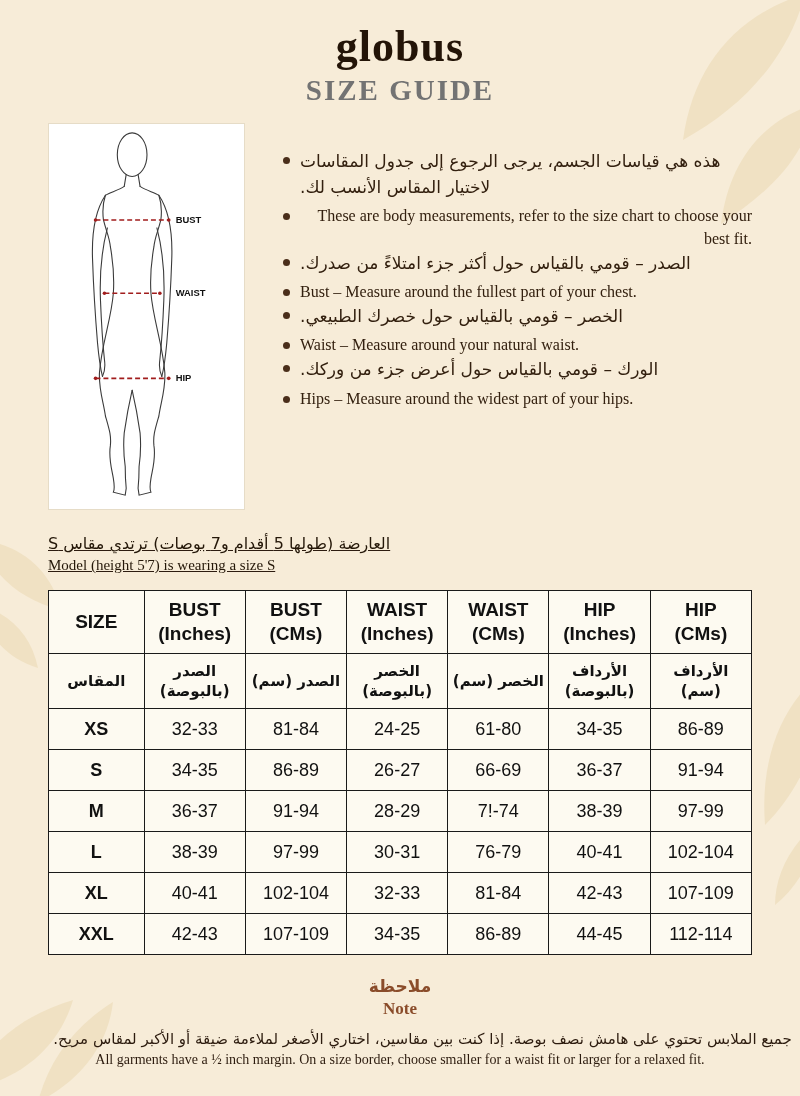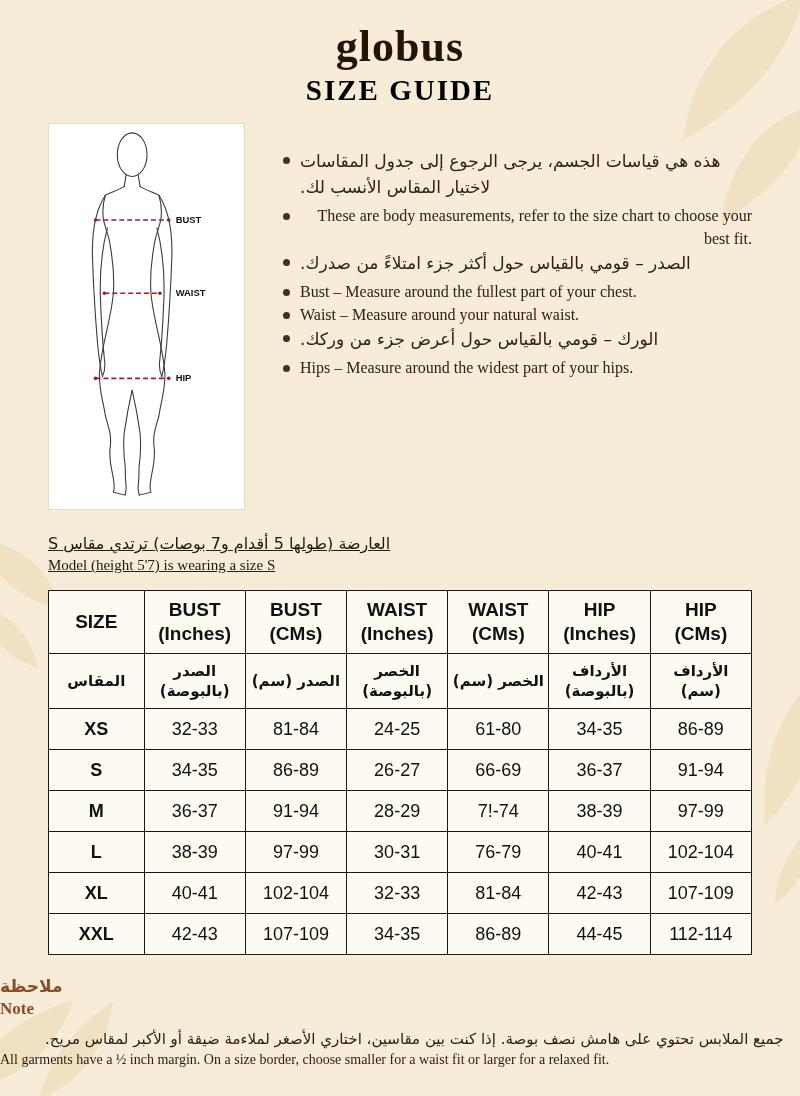--- a/index.html
+++ b/index.html
@@ -12,21 +12,21 @@
   .content { position:relative; z-index:1; }
 
   
   .header { padding-top:24px; text-align:center; }
   .brand {
     font-family:"Liberation Serif", serif; font-weight:700;
     font-size:44px; line-height:1.05; color:#231407; letter-spacing:1px;
   }
   .title {
     margin-top:4px; font-weight:700; font-size:29px; letter-spacing:2px;
-    color:#000000;
+    color:#737373;
   }
 
   
   .row { display:flex; align-items:flex-start; gap:38px; padding:0 48px; margin-top:16px; }
   .figure-box {
     flex:0 0 auto; width:197px; height:387px; background:#ffffff;
     border:1px solid #e6dcc7; box-sizing:border-box;
   }
   .croquis { width:100%; height:100%; display:block; }
 
@@ -59,21 +59,21 @@
     height:54px; font-weight:700; font-size:15px; line-height:1.35;
     font-family:"DejaVu Sans", sans-serif;
   }
   .size-table th span { display:block; }
   .size-table tbody td {
     height:40px; font-family:"Liberation Sans", sans-serif; font-size:18px;
   }
   .size-table tbody td.size { font-weight:700; }
 
   
-  .note { margin-top:20px; text-align:left; }
+  .note { margin-top:20px; text-align:center; }
   .note-title { font-size:17px; font-weight:700; color:#8a4c2a; line-height:1.35; }
   .note-title.ar { font-family:"DejaVu Sans", sans-serif; }
   .note-body-ar { margin-top:9px; font-size:15px; color:#2c1b0e; font-family:"DejaVu Sans", sans-serif;padding-left:45px; }
   .note-body-en { margin-top:4px; font-size:14px; color:#2c1b0e; }
 </style>
 </head>
 <body>
 
 <div class="page">
 
@@ -152,20 +152,24 @@
             <span class="txt ar" dir="rtl">الصدر – قومي بالقياس حول أكثر جزء امتلاءً من صدرك.</span>
           </div>
           <div class="bullet">
             <span class="dot"></span>
             <span class="txt en">Bust – Measure around the fullest part of your chest.</span>
           </div>
         </div>
         <div class="group">
           <div class="bullet">
             <span class="dot"></span>
+            <span class="txt ar" dir="rtl">الخصر – قومي بالقياس حول خصرك الطبيعي.</span>
+          </div>
+          <div class="bullet">
+            <span class="dot"></span>
             <span class="txt en">Waist – Measure around your natural waist.</span>
           </div>
         </div>
         <div class="group">
           <div class="bullet">
             <span class="dot"></span>
             <span class="txt ar" dir="rtl">الورك – قومي بالقياس حول أعرض جزء من وركك.</span>
           </div>
           <div class="bullet">
             <span class="dot"></span>

